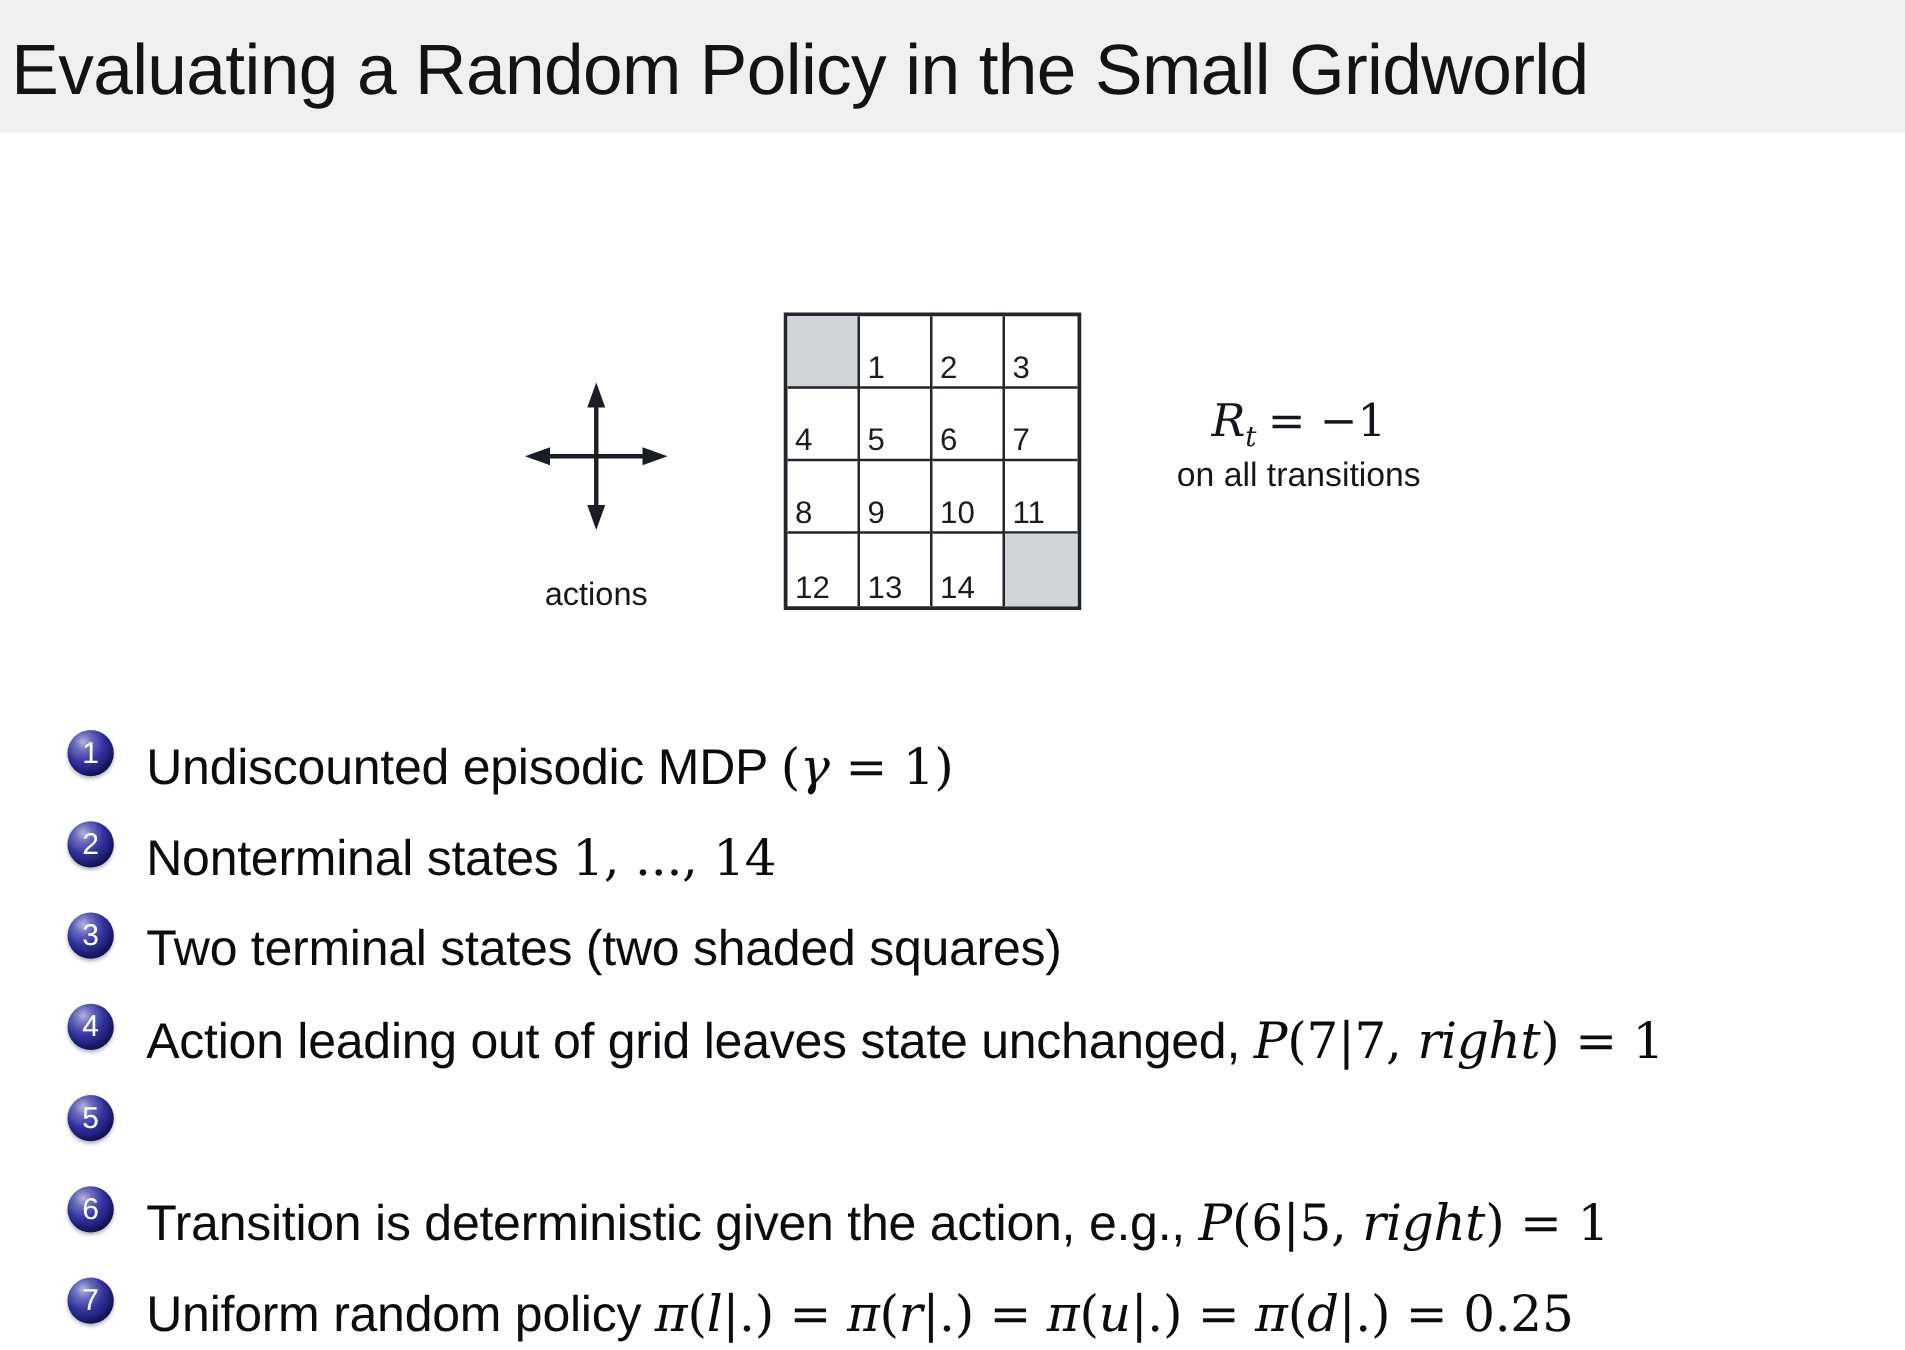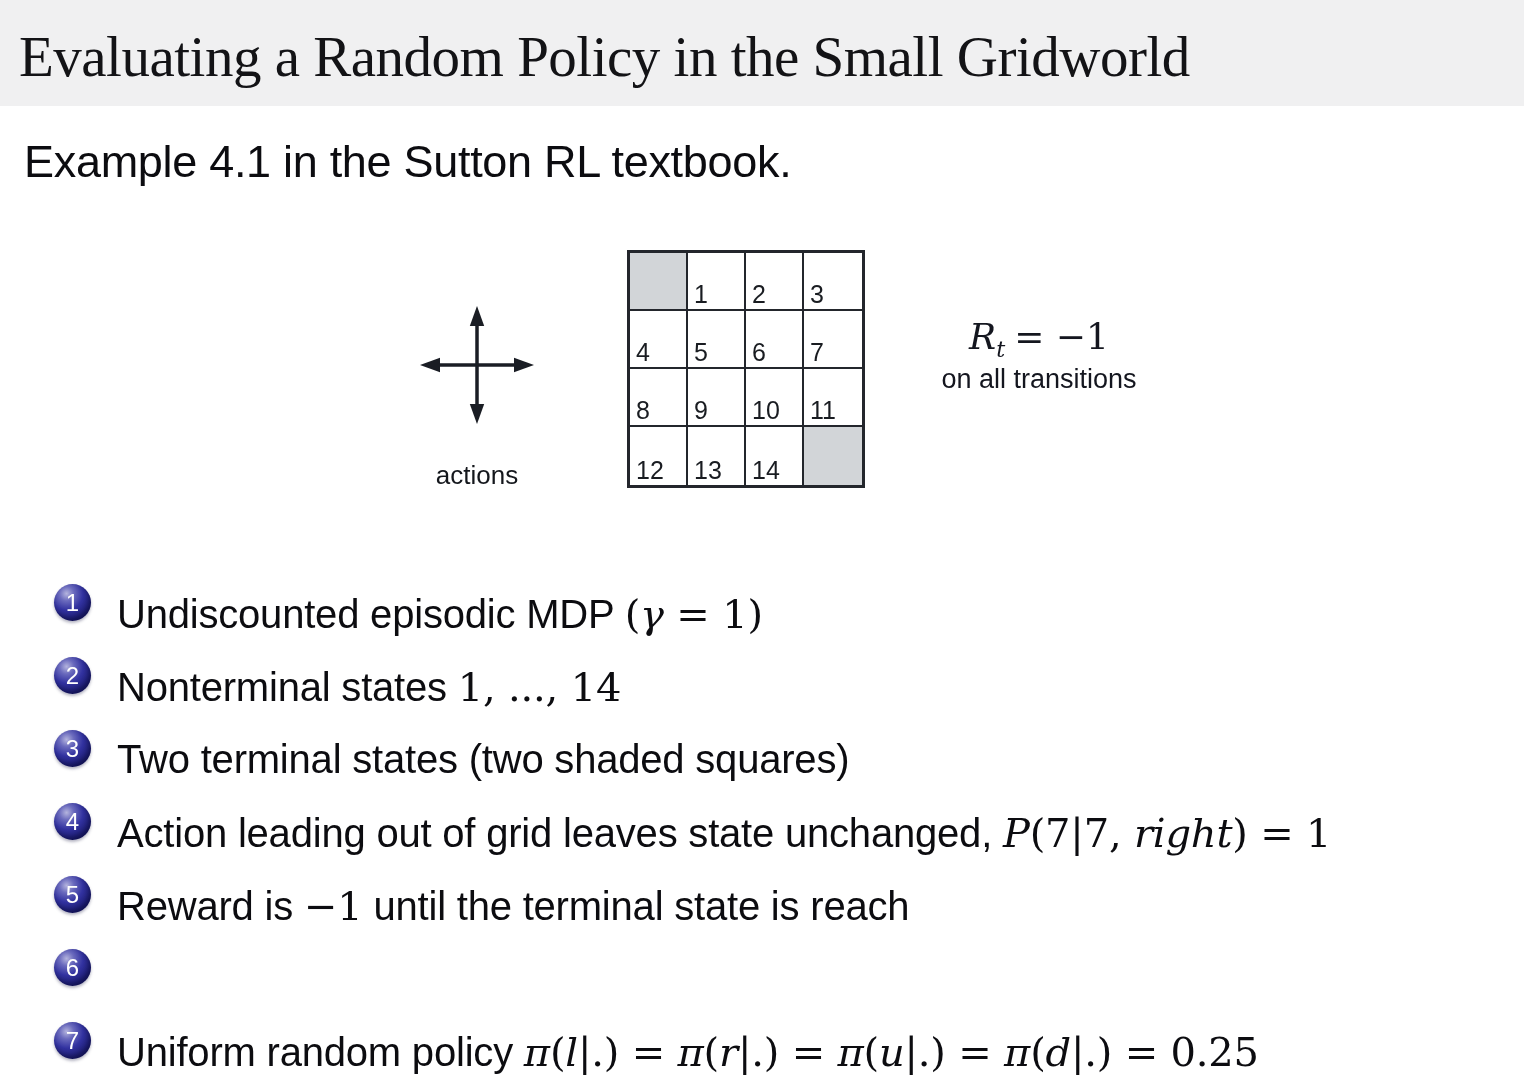--- a/index.html
+++ b/index.html
@@ -12,25 +12,24 @@
     overflow:hidden;
   }
   
   .titlebar{
     position:absolute;left:0;top:0;width:1524px;height:106px;
     background:var(--titlebar-bg,#f0f0f1);
     display:flex;align-items:center;
   }
   .title{
     font-size:57px;line-height:1;
-    padding-left:19px;padding-top:6px;
+    padding-left:9px;padding-top:6px;
     color:#131316;
     letter-spacing:-0.5px;
     white-space:nowrap;
-    font-family:Liberation Serif, serif;
   }
   
   .subtitle{
     position:absolute;left:24px;top:136px;
     font-size:45px;color:#0c0c10;letter-spacing:-0.3px;
   }
   
   .actions-fig{position:absolute;left:420px;top:306px;width:114px;}
   .actions-label{
     position:absolute;left:-30px;top:138px;width:174px;
@@ -91,21 +90,20 @@
 </style>
 </head>
 <body>
 
 <div class="slide">
 
   <div class="titlebar">
     <div class="title">Evaluating a Random Policy in the Small Gridworld</div>
   </div>
 
-  <div class="subtitle">Example 4.1 in the Sutton RL textbook.</div>
 
   <div class="actions-fig">
     <svg width="114" height="118" viewBox="0 0 114 118">
       <g stroke="#1a1d24" stroke-width="3.5" fill="#1a1d24">
         <line x1="57" y1="16" x2="57" y2="102"></line>
         <line x1="15" y1="59" x2="99" y2="59"></line>
         <polygon points="57,0 49.8,20 64.2,20" stroke="none"></polygon>
         <polygon points="57,118 49.8,98 64.2,98" stroke="none"></polygon>
         <polygon points="0,59 20,51.8 20,66.2" stroke="none"></polygon>
         <polygon points="114,59 94,51.8 94,66.2" stroke="none"></polygon>
@@ -178,24 +176,24 @@
       <div class="item">
         <span class="badge">3</span>
         <span class="itext"><span>Two terminal states (two shaded squares)</span></span>
       </div>
       <div class="item">
         <span class="badge">4</span>
         <span class="itext"><span>Action leading out of grid leaves state unchanged, </span><span class="mi">P</span><span class="m">(7|7, </span><span class="mi">right</span><span class="m">) = 1</span></span>
       </div>
       <div class="item">
         <span class="badge">5</span>
-        <span class="itext"><span>Reward is </span><span class="m">−1</span><span> until the terminal state is reach</span></span>
       </div>
       <div class="item">
         <span class="badge">6</span>
+        <span class="itext"><span>Transition is deterministic given the action, e.g., </span><span class="mi">P</span><span class="m">(6|5, </span><span class="mi">right</span><span class="m">) = 1</span></span>
       </div>
       <div class="item">
         <span class="badge">7</span>
         <span class="itext"><span>Uniform random policy </span><span class="mi">π</span><span class="m">(</span><span class="mi">l</span><span class="m">|.) = </span><span class="mi">π</span><span class="m">(</span><span class="mi">r</span><span class="m">|.) = </span><span class="mi">π</span><span class="m">(</span><span class="mi">u</span><span class="m">|.) = </span><span class="mi">π</span><span class="m">(</span><span class="mi">d</span><span class="m">|.) = 0.25</span></span>
       </div>
     </div>
 
 </div>
 
 </body></html>

